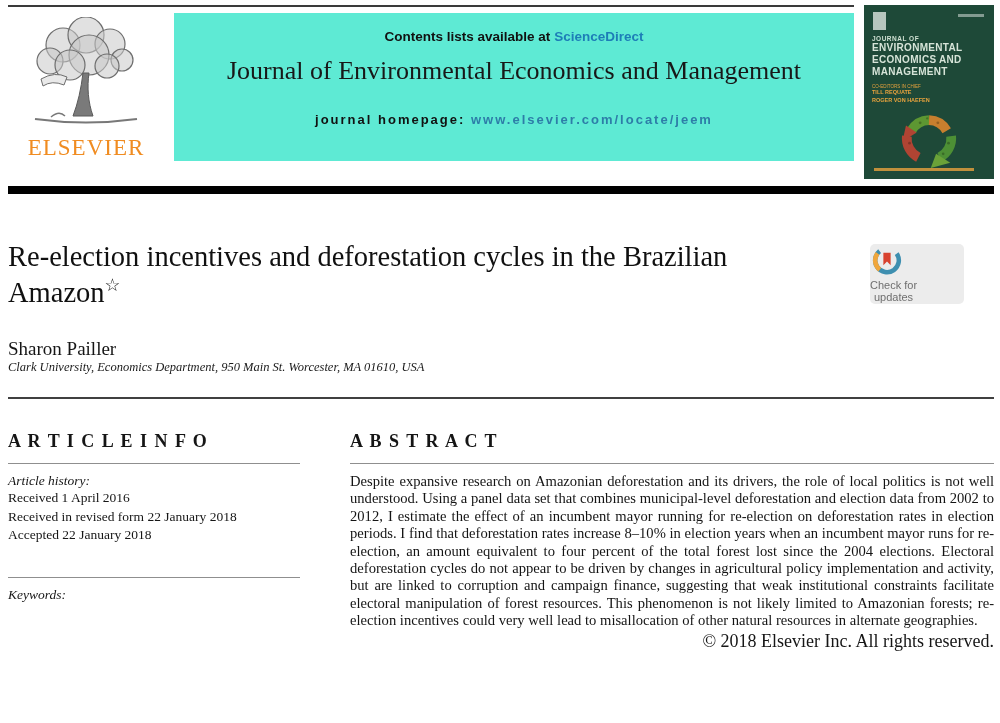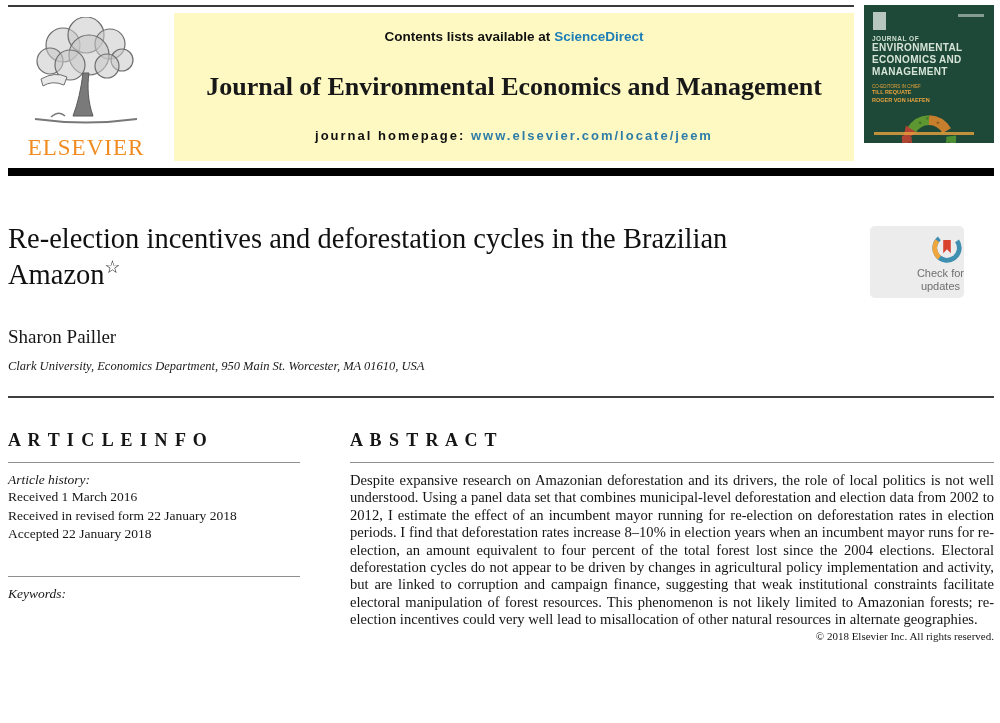--- a/index.html
+++ b/index.html
@@ -7,63 +7,63 @@
   body { width:1000px; height:723px; overflow:hidden; font-family:"Liberation Serif", serif; color:#161616; }
   .page { position:relative; width:1000px; height:723px; padding:0 6px 0 8px; }
 
   
   .header-row { display:flex; align-items:flex-start; padding-top:5px; }
   .header-main { flex:1; display:flex; border-top:2px solid #3a3a3a; padding-top:6px; }
   .logo-block { width:156px; display:flex; flex-direction:column; align-items:center; justify-content:space-between; padding-top:4px; }
   .logo-tree { display:block; }
   .elsevier-word { font-family:"Liberation Serif", serif; font-size:23px; letter-spacing:1px; color:#f08c21; font-weight:normal; margin-top:2px; }
 
-  .gray-box { flex:1; background:#fef9c3; margin-left:10px; height:148px; text-align:center; padding-top:16px; }
+  .gray-box { flex:1; background:#5eead4; margin-left:10px; height:148px; text-align:center; padding-top:16px; }
   .contents-line { font-family:"Liberation Sans", sans-serif; font-size:13.5px; font-weight:bold; color:#111; }
   .contents-line .sd-link { color:#1d7eb7; }
-  .journal-title { font-size:26px; color:#181818; margin-top:28px; font-weight:bold; }
+  .journal-title { font-size:26px; color:#181818; margin-top:12px; font-weight:normal; }
   .homepage-line { font-family:"Liberation Sans", sans-serif; font-size:13px; font-weight:bold; letter-spacing:2px; margin-top:26px; color:#111; }
   .homepage-line .hp-link { color:#2d7da8; }
 
-  .cover-thumb { width:130px; height:138px; background:#1e4938; margin-left:10px; position:relative; padding:6px 8px; overflow:hidden; }
+  .cover-thumb { width:130px; height:174px; background:#1e4938; margin-left:10px; position:relative; padding:6px 8px; overflow:hidden; }
   .cover-minilogo { position:absolute; top:7px; left:9px; width:13px; height:18px; background:rgba(235,240,235,.75); }
   .cover-issn { position:absolute; top:9px; right:10px; width:26px; height:3px; background:rgba(255,255,255,.45); }
   .cover-journal-of { margin-top:24px; font-family:"Liberation Sans", sans-serif; font-size:6.5px; letter-spacing:.5px; color:#cfe0d2; font-weight:bold; }
   .cover-title-lines { font-family:"Liberation Sans", sans-serif; font-size:10px; line-height:1.18; font-weight:bold; color:#d6e4d8; letter-spacing:.3px; }
   .cover-editors-label { margin-top:7px; font-size:4.5px; color:#e8a33d; font-family:"Liberation Sans", sans-serif; }
   .cover-editors { font-size:5.5px; line-height:1.3; color:#e8a33d; font-family:"Liberation Sans", sans-serif; font-weight:bold; }
   .cover-recycle { display:block; margin:2px auto 0; }
   .cover-bottom-text { position:absolute; bottom:8px; left:10px; width:100px; height:3px; background:rgba(232,163,61,.8); }
 
   .black-bar { height:8px; background:#000; margin-top:7px; }
 
   
   .title-row { display:flex; justify-content:space-between; margin-top:46px; }
   .article-title { font-size:28.5px; font-weight:normal; line-height:1.22; color:#101010; max-width:790px; }
   .article-title sup { font-size:62%; }
-  .updates-badge { width:94px; height:72px; background:#ececec; border-radius:5px; margin-right:30px; margin-top:4px;
-                   display:flex; flex-direction:column; align-items:flex-end; justify-content:center; cursor:pointer; flex-shrink:0; }
+  .updates-badge { width:94px; height:60px; background:#ececec; border-radius:5px; margin-right:30px; margin-top:4px;
+                   display:flex; flex-direction:column; align-items:flex-start; justify-content:center; cursor:pointer; flex-shrink:0; }
   .updates-badge .badge-text { font-family:"Liberation Sans", sans-serif; font-size:11px; line-height:1.15; color:#6f6f6f; text-align:center; margin-top:2px; }
 
   .author-name { font-size:19px; margin-top:28px; font-weight:normal; }
-  .affiliation { font-size:12.5px; font-style:italic; margin-top:11px; color:#1a1a1a; }
+  .affiliation { font-size:12.5px; font-style:italic; margin-top:0; color:#1a1a1a; }
 
   .full-rule { border:none; border-top:2px solid #404040; margin-top:22px; }
 
   
   .columns { display:flex; margin-top:32px; }
   .left-col { width:292px; flex-shrink:0; }
   .right-col { flex:1; margin-left:50px; }
   .section-heading { font-size:18px; font-weight:bold; letter-spacing:1.5px; color:#151515; }
   .heading-rule { border:none; border-top:1px solid #8f8f8f; margin-top:11px; }
   .info-label { font-style:italic; font-size:13.5px; margin-top:9px; }
   .info-line { font-size:13.5px; line-height:1.38; }
   .keywords-rule { border:none; border-top:1px solid #8f8f8f; margin-top:32px; }
   .abstract-text { font-size:14.6px; line-height:17.4px; text-align:justify; margin-top:9px; color:#141414; }
-  .copyright-line { font-size:11px; text-align:right; margin-top:1px; }
+  .copyright-line { font-size:18px; text-align:right; margin-top:1px; }
 </style>
 </head>
 <body>
 
 <div class="page">
 
   <div class="header-row">
     <div class="header-main">
 
       <div class="logo-block">
@@ -157,21 +157,21 @@
 
   <hr class="full-rule">
 
   <div class="columns">
 
     <div class="left-col">
       <div class="section-heading">A R T I C L E  I N F O</div>
       <hr class="heading-rule">
       <div class="info-label">Article history:</div>
       <div>
-          <div class="info-line">Received 1 March 2016</div>
+          <div class="info-line">Received 1 April 2016</div>
           <div class="info-line">Received in revised form 22 January 2018</div>
           <div class="info-line">Accepted 22 January 2018</div>
         </div>
       <hr class="keywords-rule">
       <div class="info-label">Keywords:</div>
     </div>
 
     <div class="right-col">
       <div class="section-heading">A B S T R A C T</div>
       <hr class="heading-rule">

